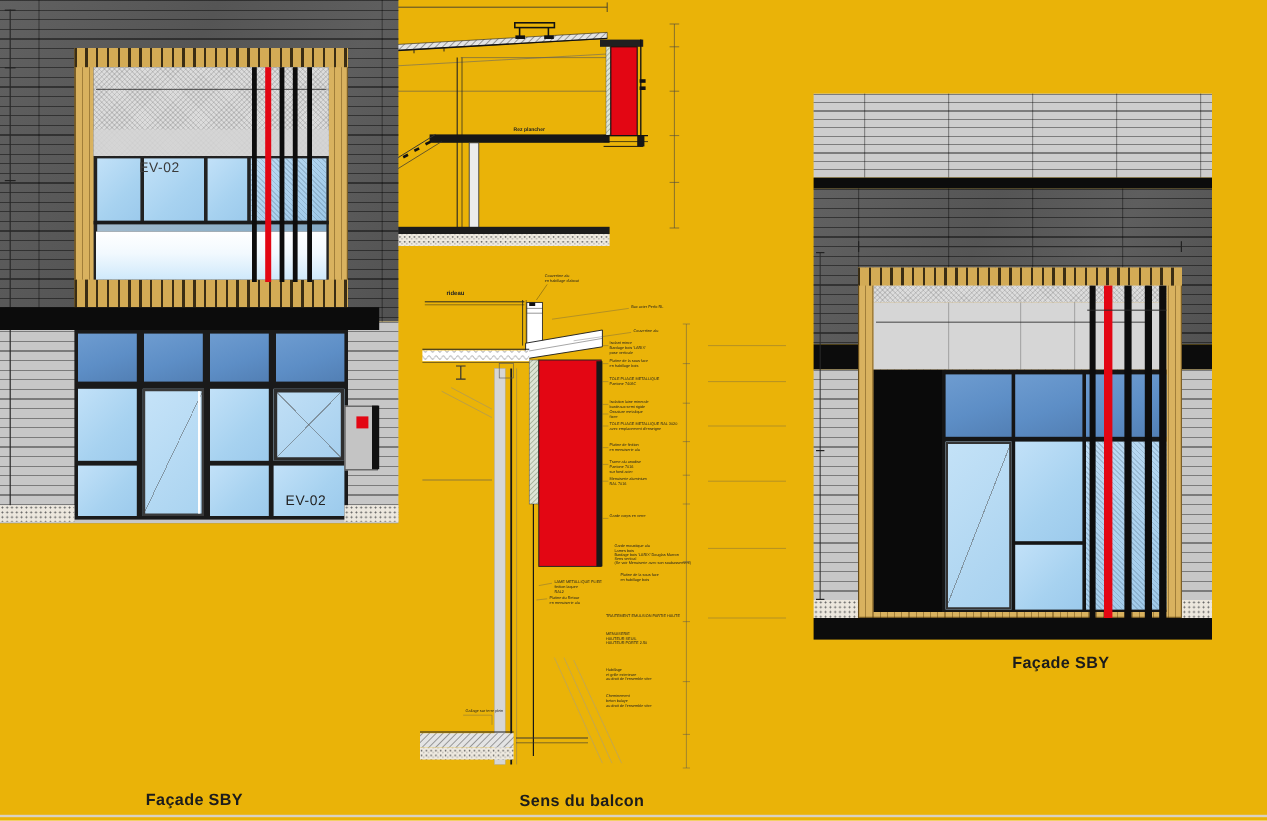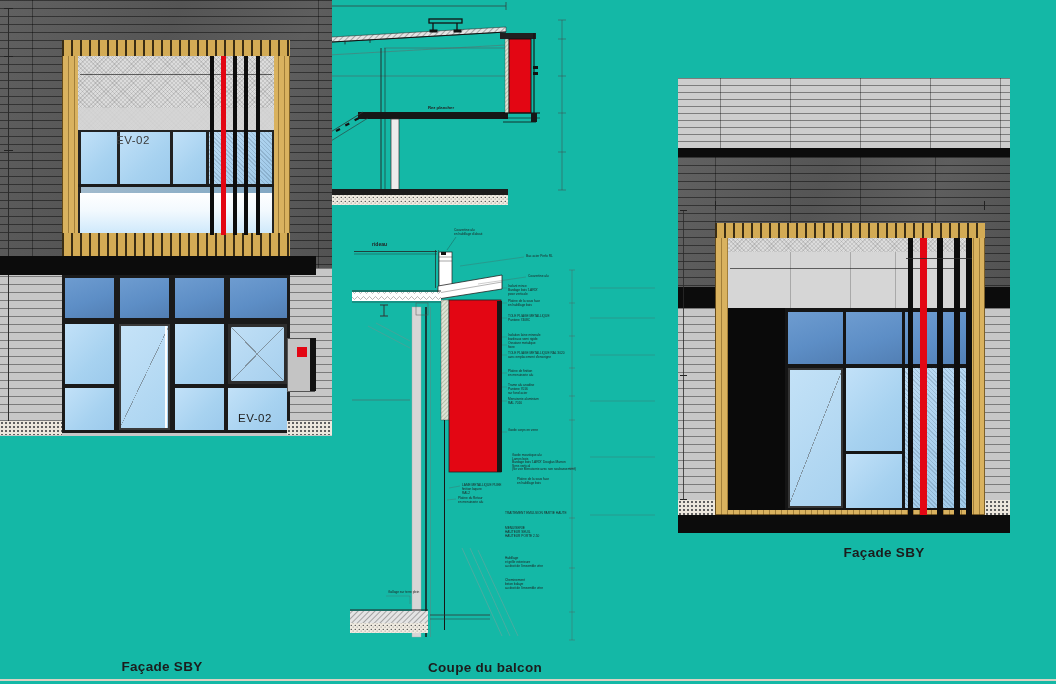--- a/index.html
+++ b/index.html
@@ -1,16 +1,16 @@
 <!DOCTYPE html>
 <html><head>
 <meta charset="utf-8">
 <style>
   html,body{margin:0;padding:0;background:#fff;}
-  .canvas{position:relative;width:1056px;height:684px;background:#14b8a6;overflow:hidden;
+  .canvas{position:relative;width:1056px;height:684px;background:#eab308;overflow:hidden;
           font-family:"Liberation Sans",sans-serif;}
   .abs{position:absolute;}
 
   
   .clad-dark{background:
     repeating-linear-gradient(to bottom, rgba(0,0,0,.45) 0 1px, rgba(255,255,255,0) 1px 8px),
     linear-gradient(115deg, #616161 0%, #555 40%, #5e5e5e 70%, #525252 100%);}
   .clad-light{background:
     repeating-linear-gradient(to bottom, rgba(60,60,60,.55) 0 1px, rgba(255,255,255,0) 1px 8px),
     #c7c7c7;}
@@ -362,21 +362,21 @@
 HAUTEUR SEUIL
 HAUTEUR PORTE 2.50</span>
       <span class="ann" style="left: 155px; top: 329px;">Habillage
 et grille exterieure
 au droit de l'ensemble vitre</span>
       <span class="ann" style="left: 155px; top: 351px;">Cheminement
 beton balaye
 au droit de l'ensemble vitre</span>
       <span class="ann" style="left: 38px; top: 363px;">Gallage sur terre plein</span>
     </div>
-  <div class="abs caption" style="left:400px;top:660px;width:170px">Coupe du balcon</div>
+  <div class="abs caption" style="left:400px;top:660px;width:170px">Sens du balcon</div>
 
   <div class="abs" style="left:678px;top:75px;width:332px;height:458px">
     <div class="abs clad-light2" style="left:0;top:3px;width:332px;height:70px"></div>
     <div class="abs joint-v" style="left:42px;top:3px;height:70px"></div>
     <div class="abs joint-v" style="left:112px;top:3px;height:70px"></div>
     <div class="abs joint-v" style="left:182px;top:3px;height:70px"></div>
     <div class="abs joint-v" style="left:252px;top:3px;height:70px"></div>
     <div class="abs joint-v" style="left:322px;top:3px;height:70px"></div>
     <div class="abs blackfill" style="left:0;top:73px;width:332px;height:9px"></div>
     <div class="abs clad-dark" style="left:0;top:82px;width:332px;height:130px"></div>

